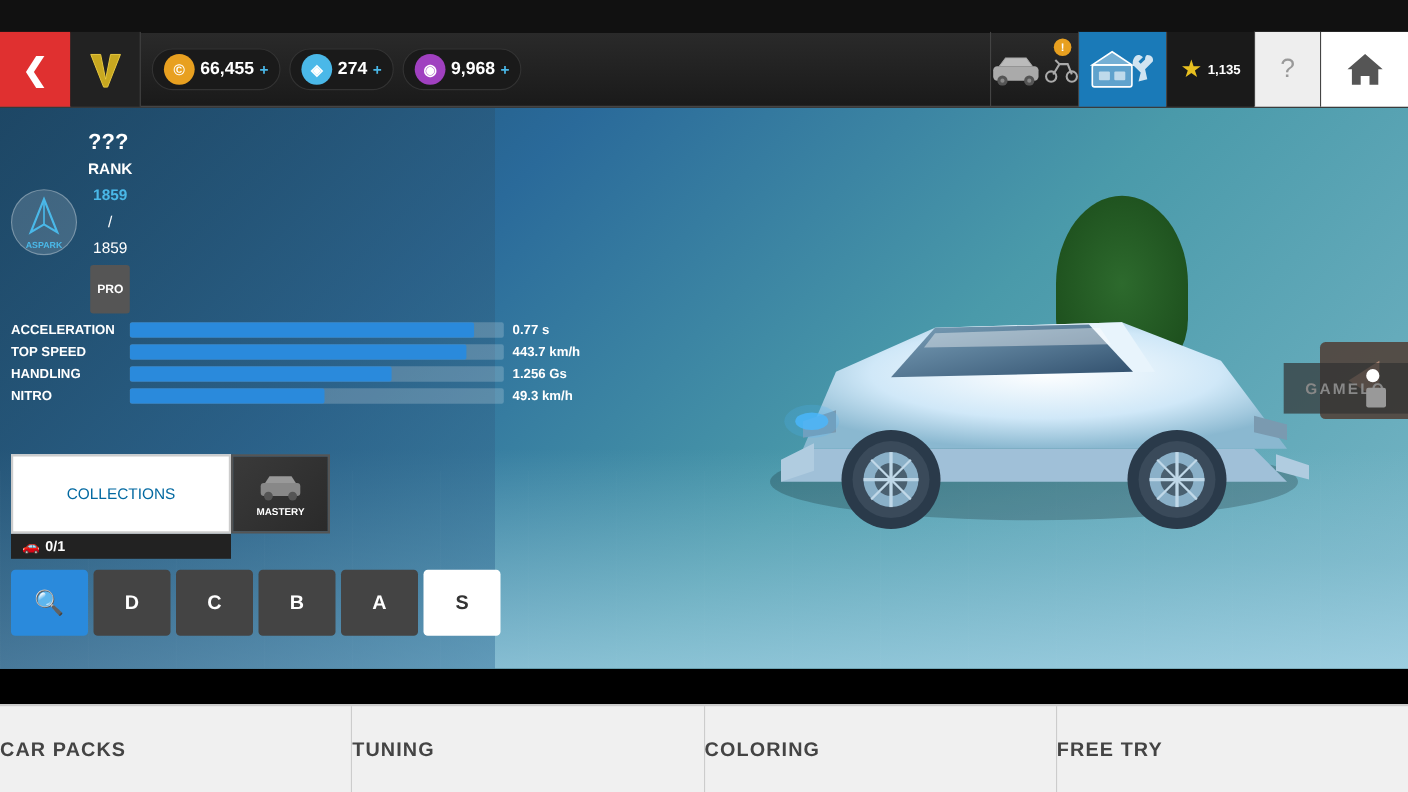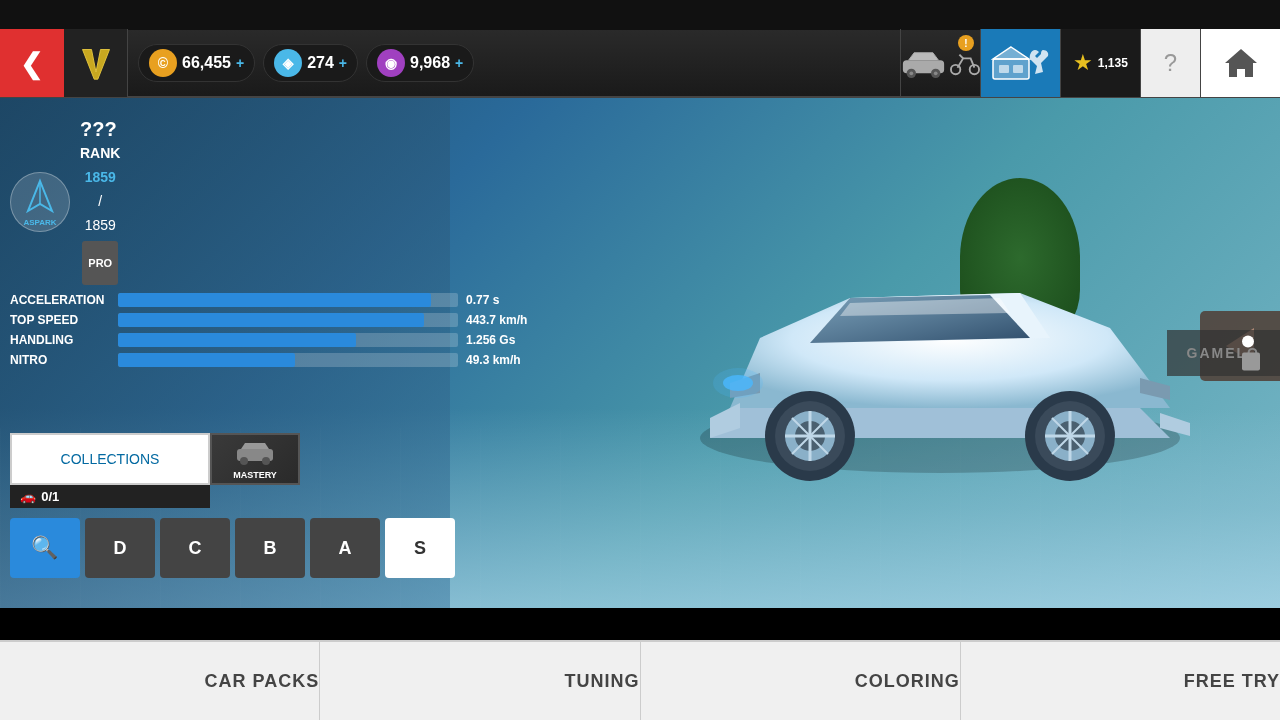--- a/index.html
+++ b/index.html
@@ -336,21 +336,21 @@
       cursor: pointer;
       text-transform: uppercase;
       width: 200px;
       text-align: center;
     }
 
     .mastery-btn {
       background: linear-gradient(135deg, #3a3a3a 0%, #2a2a2a 100%);
       border: 2px solid #555;
       width: 90px;
-      height: 52px;
+      height: 72px;
       display: flex;
       flex-direction: column;
       align-items: center;
       justify-content: center;
       cursor: pointer;
       gap: 3px;
     }
 
     .mastery-label {
       color: white;
@@ -413,29 +413,28 @@
       background: #f0f0f0;
       display: flex;
       border-top: 2px solid #ccc;
       z-index: 10;
     }
 
     .bottom-nav-item {
       flex: 1;
       display: flex;
       align-items: center;
-      justify-content: flex-end;
+      justify-content: flex-start;
       font-size: 18px;
       font-weight: bold;
       color: #444;
       cursor: pointer;
       text-transform: uppercase;
       border-right: 1px solid #ccc;
       letter-spacing: 1px;
-      padding-left: 31px;
     }
 
     .bottom-nav-item:last-child {
       border-right: none;
     }
 
     
     .car-svg {
       width: 100%;
       height: 100%;

